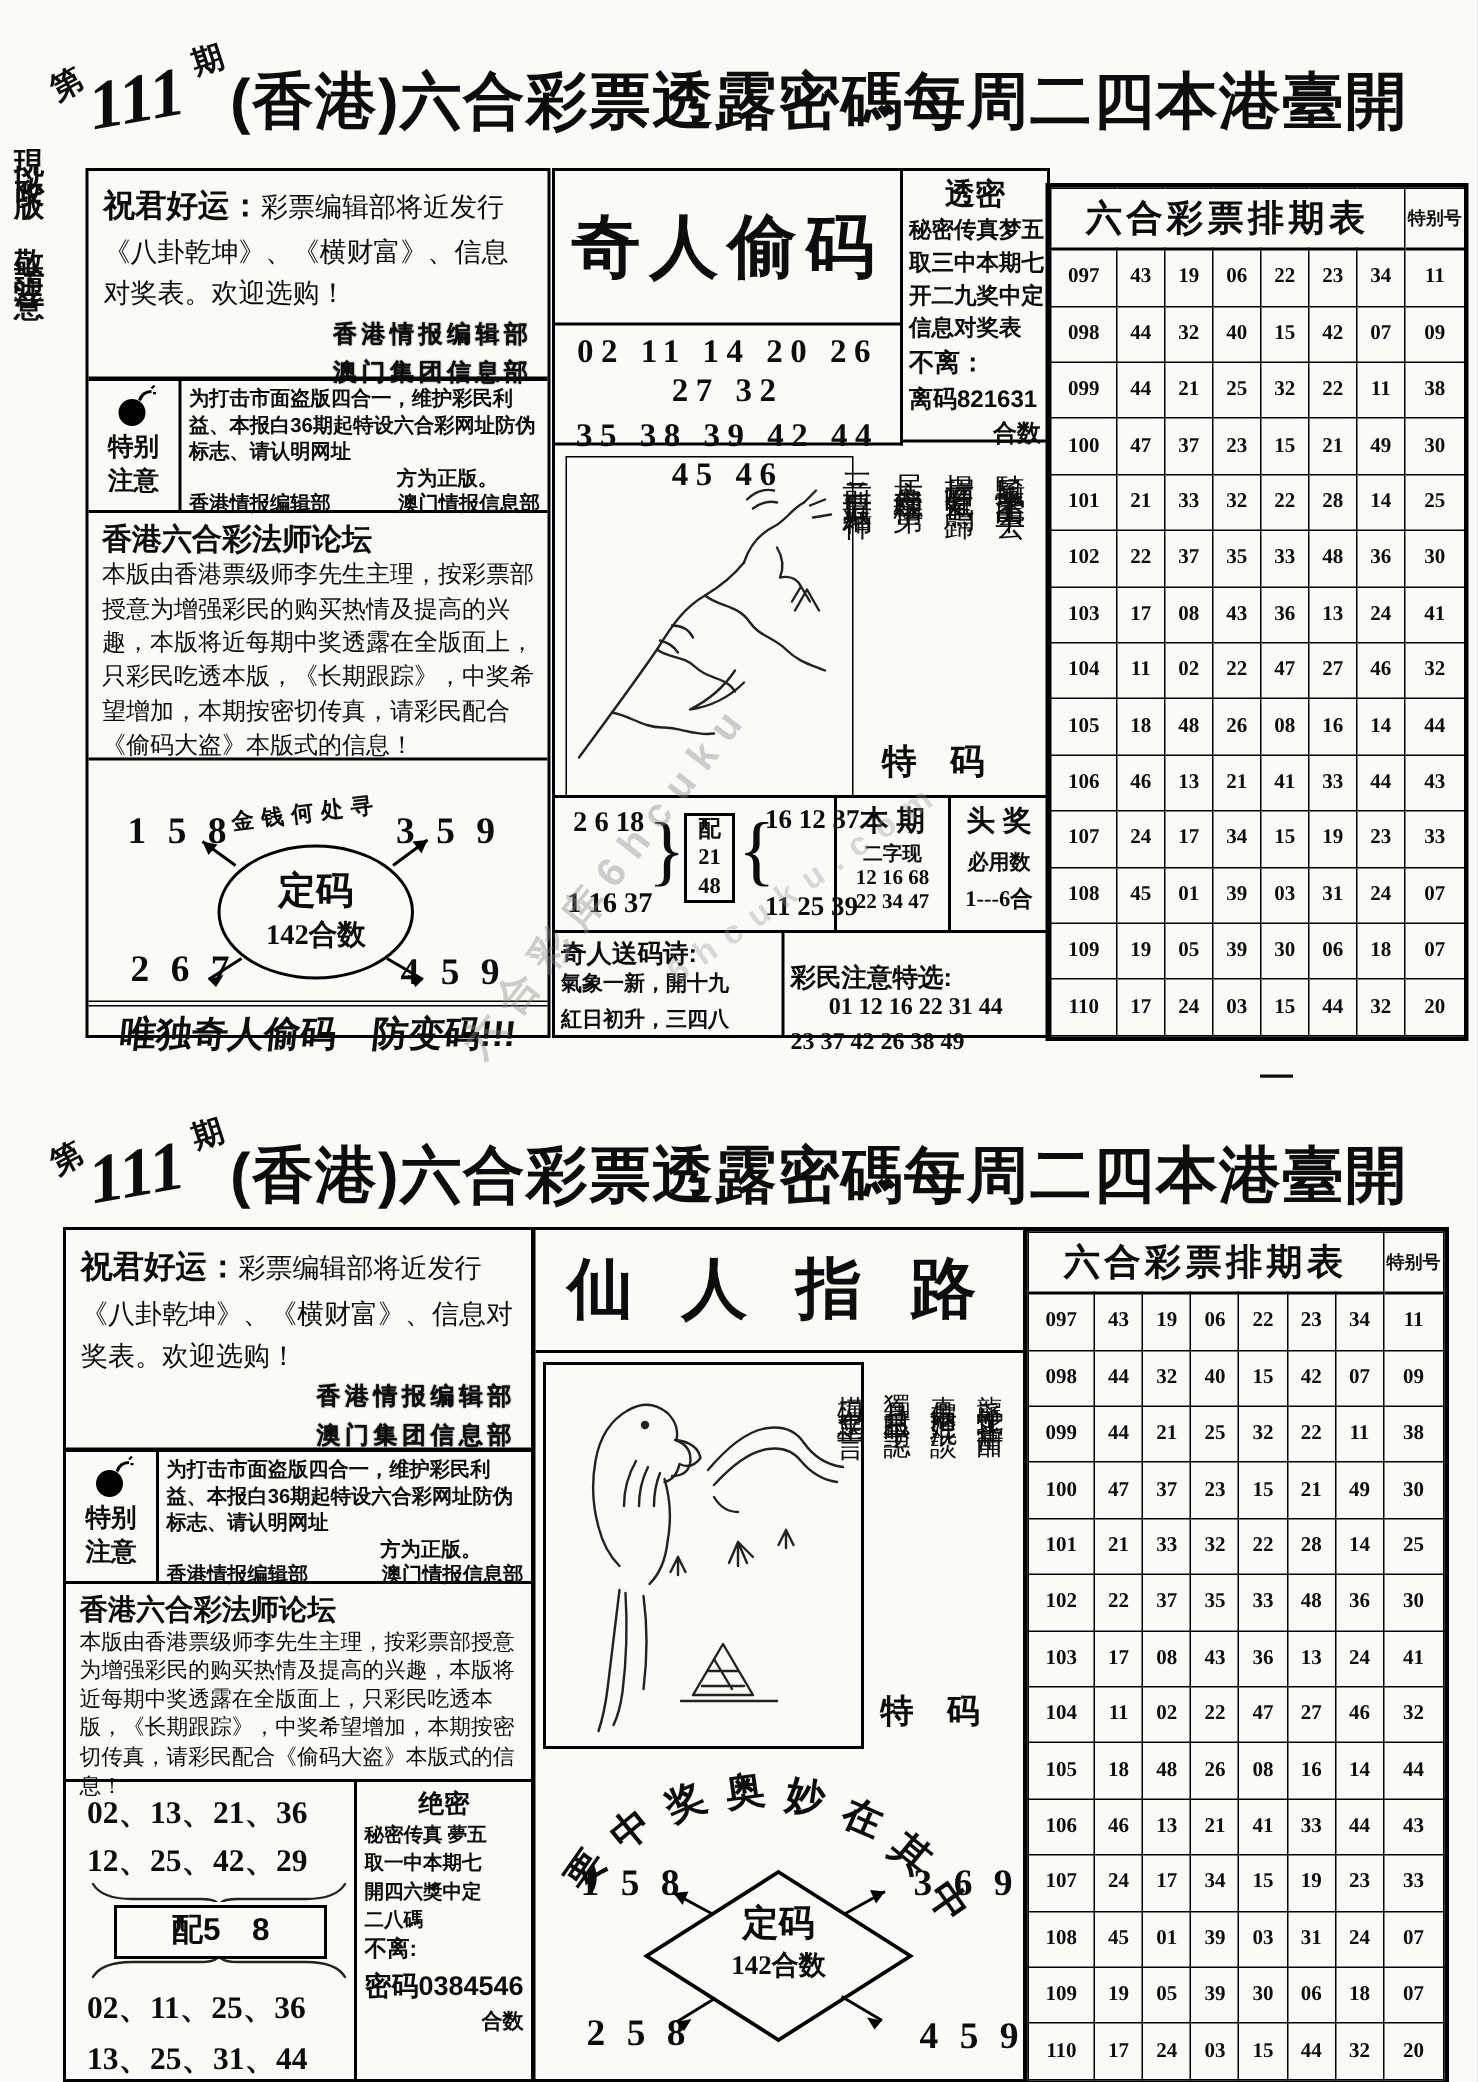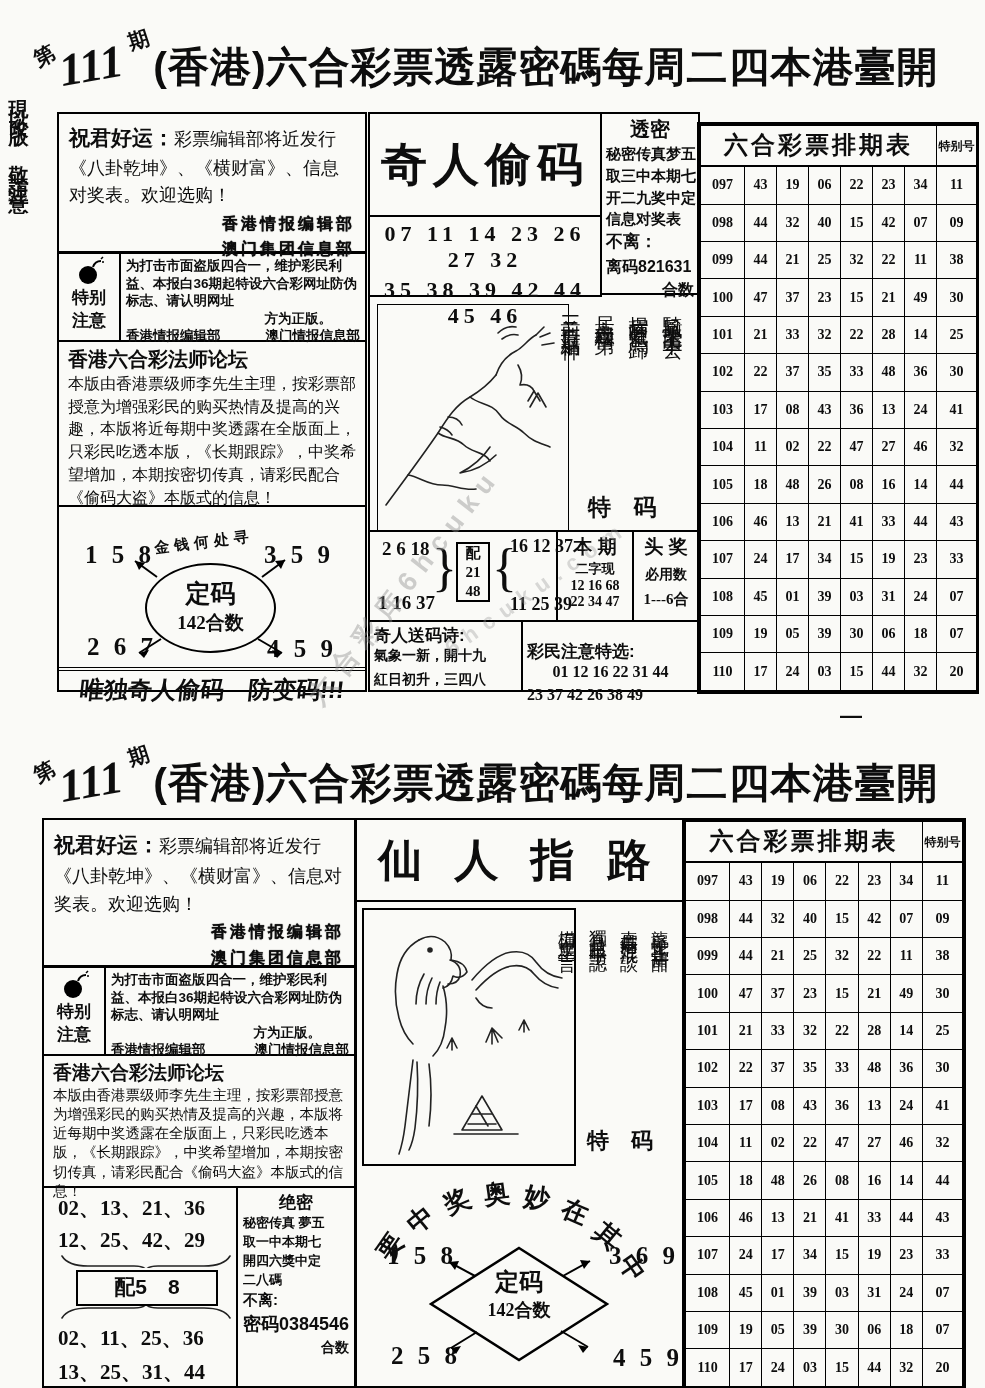--- a/index.html
+++ b/index.html
@@ -129,21 +129,21 @@
       <div class="toumi-line">秘密传真梦五</div>
       <div class="toumi-line">取三中本期七</div>
       <div class="toumi-line">开二九奖中定</div>
       <div class="toumi-line">信息对奖表</div>
       <div class="toumi-line" style="font-size:17px;">不离：</div>
       <div class="toumi-line" style="font-size:16px;">离码821631</div>
       <div class="toumi-line" style="text-align:right;font-size:16px;">合数</div>
     </div>
 
     <div class="abs" style="left:0;top:101px;width:230px;height:80px;border-right:2px solid #000;border-bottom:2px solid #000;text-align:center;">
-      <div class="bigline" style="font-size:22px;letter-spacing:5px;margin-top:6px;">07 11 14 23 26 27 32</div>
+      <div class="bigline" style="font-size:22px;letter-spacing:5px;margin-top:6px;">02 11 14 20 26 27 32</div>
       <div class="bigline" style="font-size:22px;letter-spacing:5px;margin-top:4px;">35 38 39 42 44 45 46</div>
     </div>
 
     <div class="abs" style="left:7px;top:190px;width:190px;height:226px;border:1px solid #000;">
       <svg width="190" height="226" viewBox="0 0 190 226">
         <g class="sketch">
           <path d="M8,200 C30,170 45,150 60,128 C70,112 78,100 92,92 C102,86 110,80 118,70"></path>
           <path d="M118,70 C122,58 130,50 138,46 C146,42 150,34 158,30"></path>
           <path d="M158,30 l8,-8 m-4,10 l10,-4 m-8,12 l12,-2"></path>
           <path d="M60,128 c8,6 18,4 26,12 c8,8 20,6 26,16"></path>

